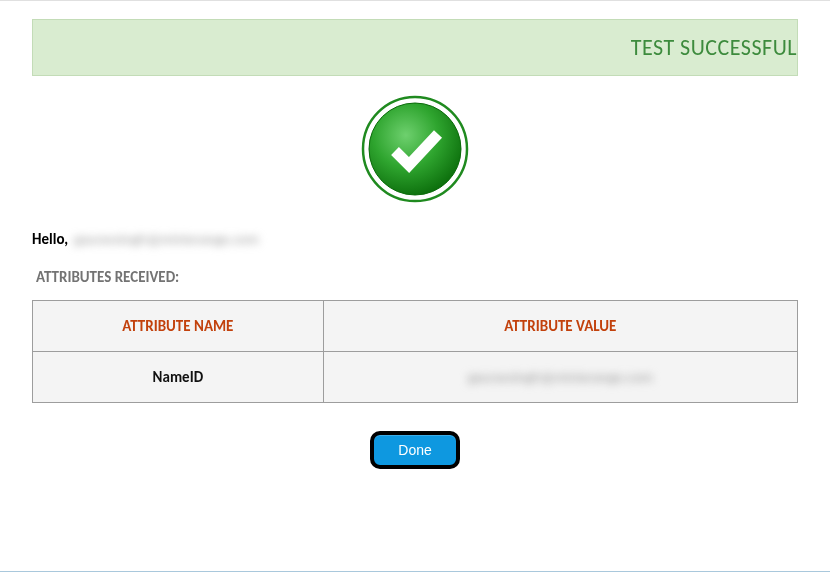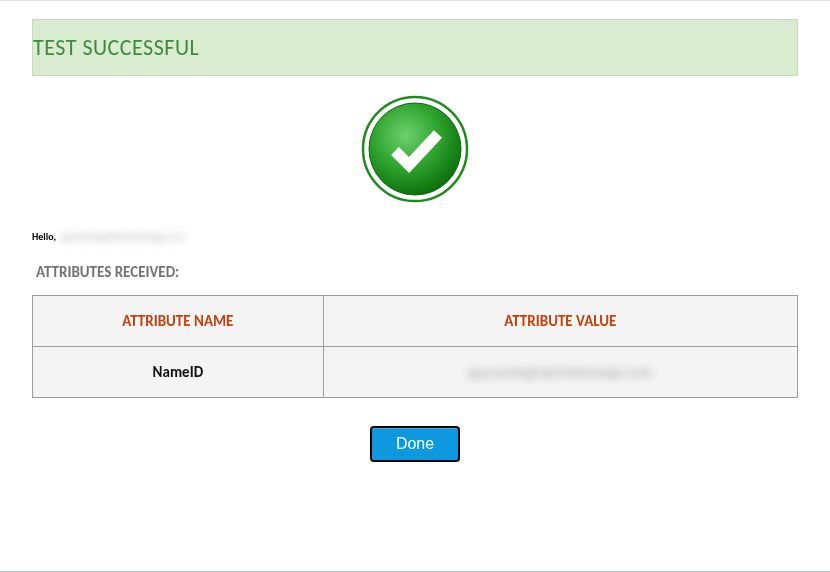--- a/index.html
+++ b/index.html
@@ -14,36 +14,36 @@
       height: 572px;
       position: relative;
       border-top: 1px solid #e0e0e0;
     }
     .container {
       padding: 18px 32px 0 32px;
     }
     .success-banner {
       background: #d9ecd0;
       border: 1px solid #c3dcb7;
-      text-align: left;
+      text-align: right;
       padding: 14px 0;
       margin-bottom: 18px;
     }
     .success-banner-text {
       color: #3d8b3d;
       font-size: 22px;
       letter-spacing: 0.5px;
       font-weight: 400;
     }
     .icon-wrap {
       text-align: center;
       margin: 10px 0 20px 0;
     }
     .greeting {
-      font-size: 10px;
+      font-size: 15px;
       font-weight: 700;
       color: #000;
       margin: 22px 0 4px 0;
       display: flex;
       align-items: center;
     }
     .blurred-text {
       color: #999;
       filter: blur(4px);
       font-weight: 400;
@@ -87,25 +87,25 @@
     .value-cell {
       font-weight: 400;
     }
     .button-row {
       text-align: center;
       margin-top: 28px;
     }
     .done-button {
       background: #0e98e0;
       color: #fff;
-      border: 2px solid #000000;
+      border: 4px solid #000000;
       padding: 7px 24px;
-      font-size: 16px;
+      font-size: 14px;
       cursor: pointer;
-      border-radius: 4px;
+      border-radius: 10px;
       box-shadow: inset 0 1px 0 rgba(255,255,255,0.2);
     }
     .bottom-border {
       position: absolute;
       bottom: 0;
       left: 0;
       right: 0;
       border-bottom: 1px solid #a9c8dc;
     }
   </style>

